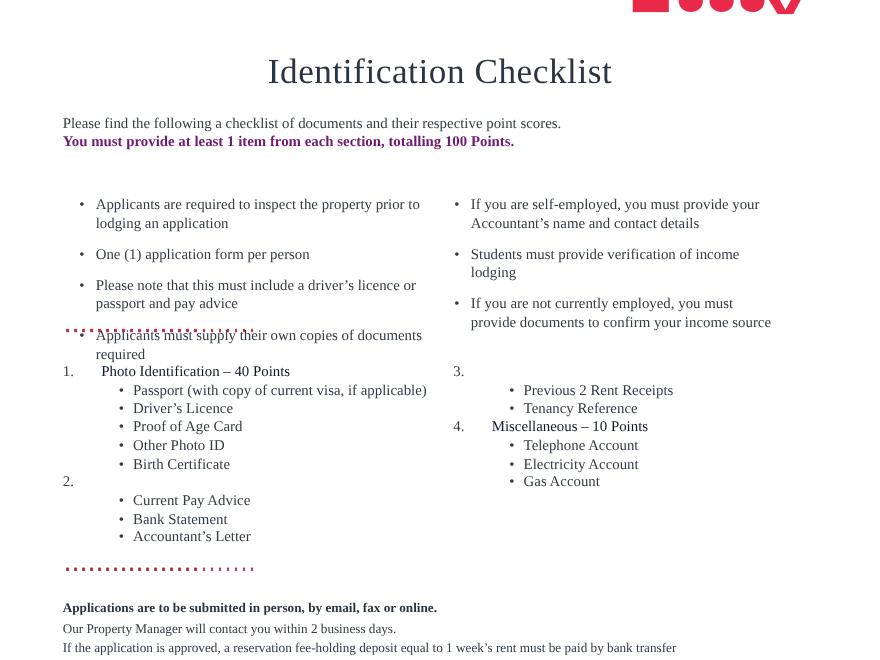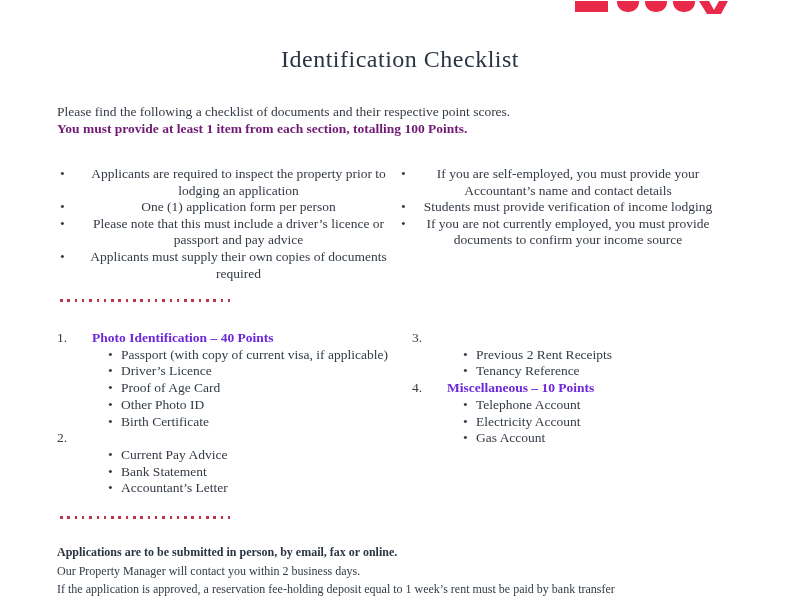--- a/index.html
+++ b/index.html
@@ -21,21 +21,21 @@
     width: 153px;
     height: 13px;
   }
 
   .doc-title {
     position: absolute;
     top: 46px;
     left: 0;
     width: 800px;
     text-align: center;
-    font-size: 24px;
+    font-size: 32px;
     font-weight: normal;
     color: #2b3542;
     letter-spacing: 0.5px;
     margin: 0;
   }
 
   .intro {
     position: absolute;
     left: 57px;
     top: 103px;
@@ -51,22 +51,21 @@
     top: 166px;
     font-size: 13.5px;
     line-height: 16.6px;
   }
   .notes-left  { left: 57px;  width: 345px; }
   .notes-right { left: 398px; width: 322px; }
   ul.dotlist { list-style: none; margin: 0; padding: 0; }
   ul.dotlist li {
     position: relative;
     padding-left: 18px;
-    margin: 0;
-    text-align: center;
+    margin: 12px;
   }
   ul.dotlist li::before {
     content: "•";
     position: absolute;
     left: 3px;
     top: 0;
   }
 
   
   .divider {
@@ -85,21 +84,21 @@
   .seccol {
     position: absolute;
     top: 330px;
     font-size: 13.5px;
     line-height: 16.7px;
   }
   .seccol-left  { left: 57px;  width: 350px; }
   .seccol-right { left: 412px; width: 350px; }
   .sec-head { display: flex; }
   .sec-num { width: 35px; flex: 0 0 35px; }
-  .sec-title { font-weight: bold; color: #6d28d9; }
+  .sec-title { font-weight: normal; color: #0f172a; }
   ul.sublist { list-style: none; margin: 0; padding: 0 0 0 51px; }
   ul.sublist li { position: relative; padding-left: 13px; }
   ul.sublist li::before {
     content: "•";
     position: absolute;
     left: 0;
     top: 0;
   }
 
   .footer {

